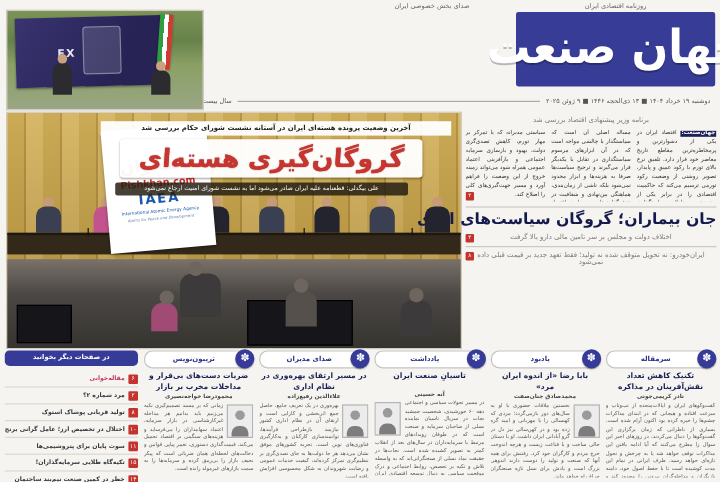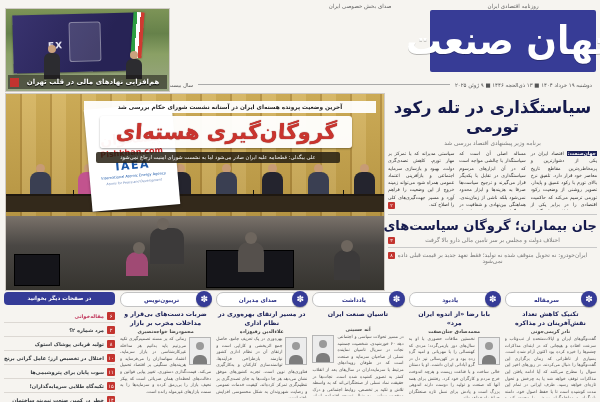--- a/index.html
+++ b/index.html
@@ -126,24 +126,20 @@
   </div>
 
   <div class="photo-top">
     <div class="banner">
       <div class="bx-logo"></div>
       <div class="fx">FX</div>
     </div>
     <div class="flag"></div>
     <div class="person-front" style="left:38px"></div>
     <div class="person-front" style="left:120px;height:20px"></div>
-    <div class="cap">
-      <span class="txt">هم‌افزایی نهادهای مالی در قلب تهران</span>
-      <span class="badge"></span>
-    </div>
   </div>
 
   <div class="main-photo">
     <div class="shade"></div>
 
     <div class="people">
       <div class="delegate" style="right:6px">
           <span class="head"></span>
           <span class="body"></span>
         </div>
@@ -201,21 +197,20 @@
     </div>
 
     <div class="kicker">آخرین وضعیت پرونده هسته‌ای ایران در آستانه نشست شورای حکام بررسی شد</div>
     <div class="photo-headline">
       <span class="t">گروگان‌گیری هسته‌ای</span>
     </div>
     <div class="strap">علی بیگدلی: قطعنامه علیه ایران صادر می‌شود اما به نشست شورای امنیت ارجاع نمی‌شود</div>
   </div>
 
   <div class="right-col">
-    <h1>سیاستگذاری در تله رکود تورمی</h1>
     <div class="sub">برنامه وزیر پیشنهادی اقتصاد بررسی شد</div>
     <div class="lead-body">
       <p><span class="lead-in">جهان‌صنعت:</span> <span>اقتصاد ایران در یکی از دشوارترین و پرمخاطره‌ترین مقاطع تاریخ معاصر خود قرار دارد. تلفیق نرخ بالای تورم با رکود عمیق و پایدار، تصویر روشنی از وضعیت رکود تورمی ترسیم می‌کند که حاکمیت اقتصادی را در برابر یکی از پیچیده‌ترین معادلات سیاستگذاری قرار داده است. در این شرایط مساله اصلی آن است که سیاستگذار با چالشی مواجه است که در آن ابزارهای مرسوم سیاستگذاری در تقابل با یکدیگر قرار می‌گیرند و ترجیح سیاست‌ها صرفا به هزینه‌ها و ابزار محدود نمی‌شود بلکه ناشی از زمان‌بندی، هماهنگی بین‌نهادی و شفافیت در هدف‌گذاری‌هاست. وزارت اقتصاد اهمیت موضوع را دریافته است؛ سیاستی مدبرانه که با تمرکز بر مهار تورم، کاهش تصدی‌گری دولت، بهبود و بازسازی سرمایه اجتماعی و بازآفرینی اعتماد عمومی همراه شود می‌تواند زمینه خروج از این وضعیت را فراهم آورد و مسیر جهت‌گیری‌های کلی را اصلاح کند.</span></p>
       <span class="pgbadge" style="top:auto;bottom:1px">۲</span>
     </div>
     <hr class="divider">
     <h2>جان بیماران؛ گروگان سیاست‌های ارزی</h2>
     <div class="sub">
       <span>اختلاف دولت و مجلس بر سر تامین مالی دارو بالا گرفت</span>
       <span class="pgbadge">۳</span>

